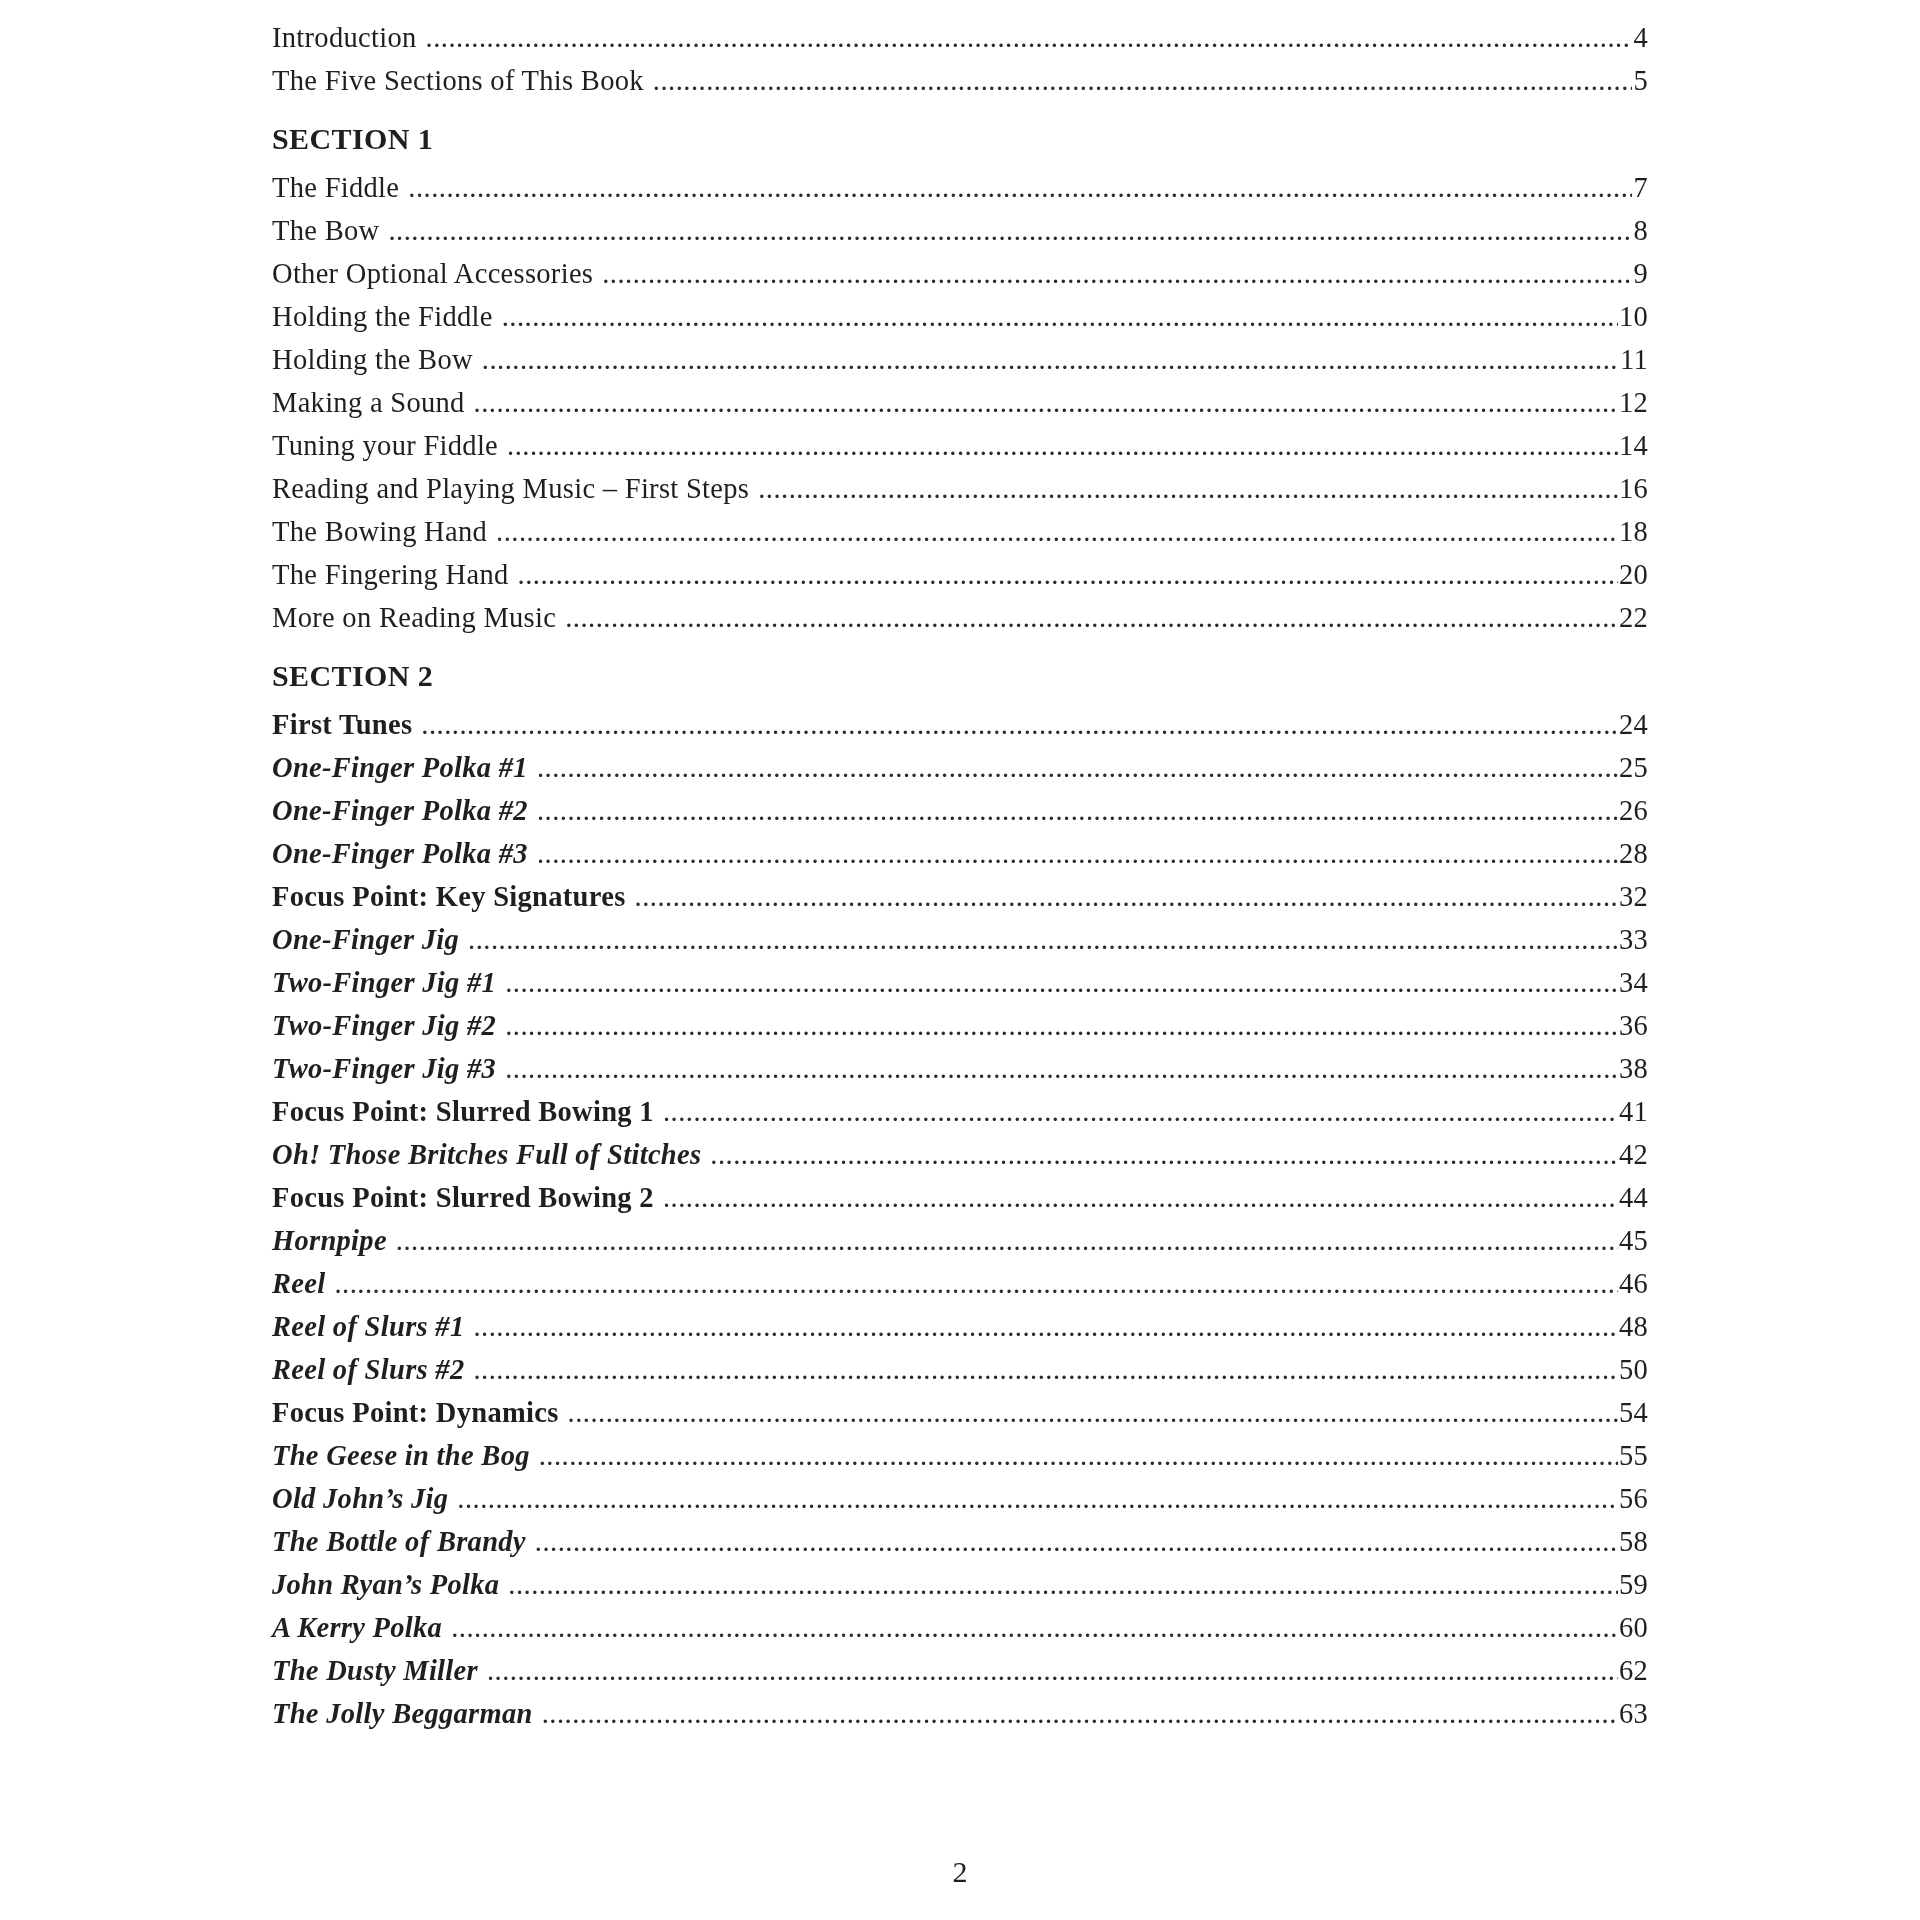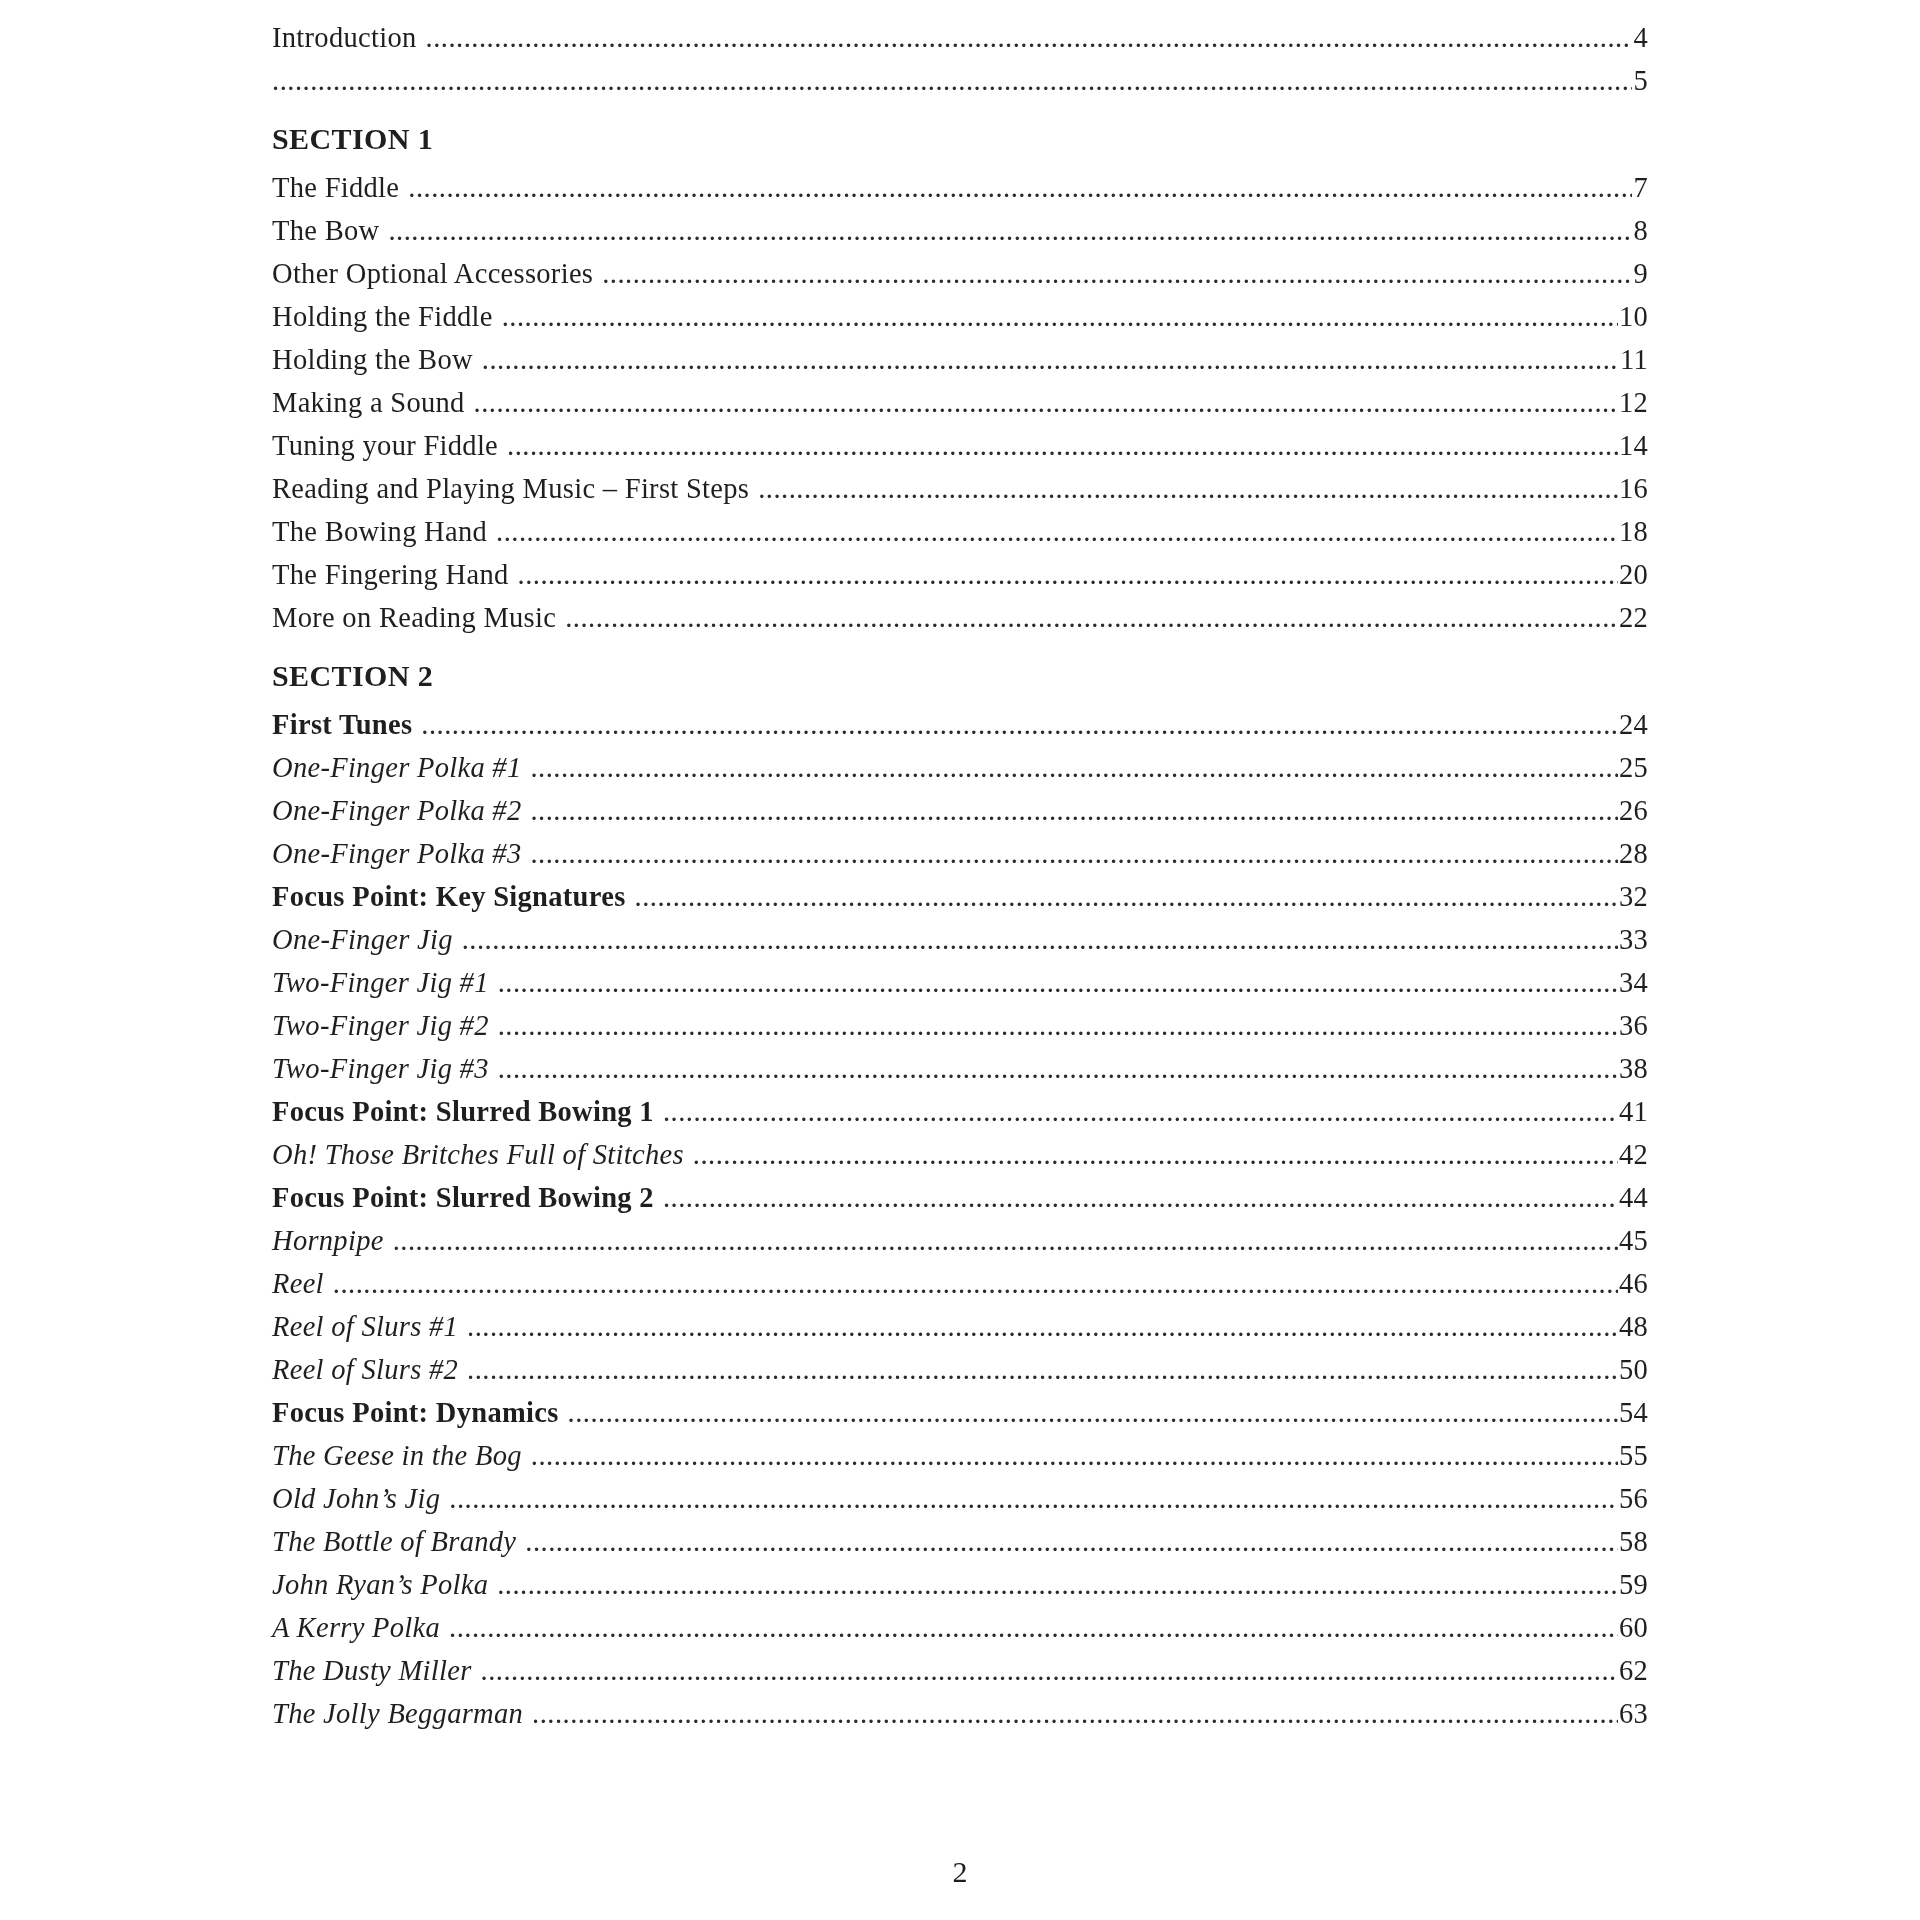--- a/index.html
+++ b/index.html
@@ -19,21 +19,21 @@
     width: 1376px;
   }
   .toc-row {
     display: flex;
     align-items: baseline;
     line-height: 43px;
     font-size: 28.5px;
     letter-spacing: 0.3px;
     white-space: nowrap;
   }
-  .toc-title { flex: 0 0 auto; margin-right: 9px; }
+  .toc-title { flex: 0 0 auto; margin-right: 9px; font-weight: bold; }
   .t-bold   { font-weight: bold; }
   .t-italic { font-style: italic; }
   .t-regular { font-weight: normal; }
   .leader {
     flex: 1 1 auto;
     overflow: hidden;
     white-space: nowrap;
     color: #2b2b2b;
     letter-spacing: 0.5px;
     margin-right: 1px;
@@ -60,20 +60,21 @@
 </head>
 <body>
 
 <div class="content" id="toc-root">
     <div class="toc-row">
     <span class="toc-title t-regular">Introduction</span>
     <span class="leader">................................................................................................................................................................................................................................................................................................................................................................................................................</span>
     <span class="pagenum">4</span>
   </div>
     <div class="toc-row">
+    <span class="toc-title t-regular">The Five Sections of This Book</span>
     <span class="leader">................................................................................................................................................................................................................................................................................................................................................................................................................</span>
     <span class="pagenum">5</span>
   </div>
     <section>
     <h2 class="section-heading">SECTION 1</h2>
     <div class="entries">
         <div class="toc-row">
     <span class="toc-title t-regular">The Fiddle</span>
     <span class="leader">................................................................................................................................................................................................................................................................................................................................................................................................................</span>
     <span class="pagenum">7</span>

